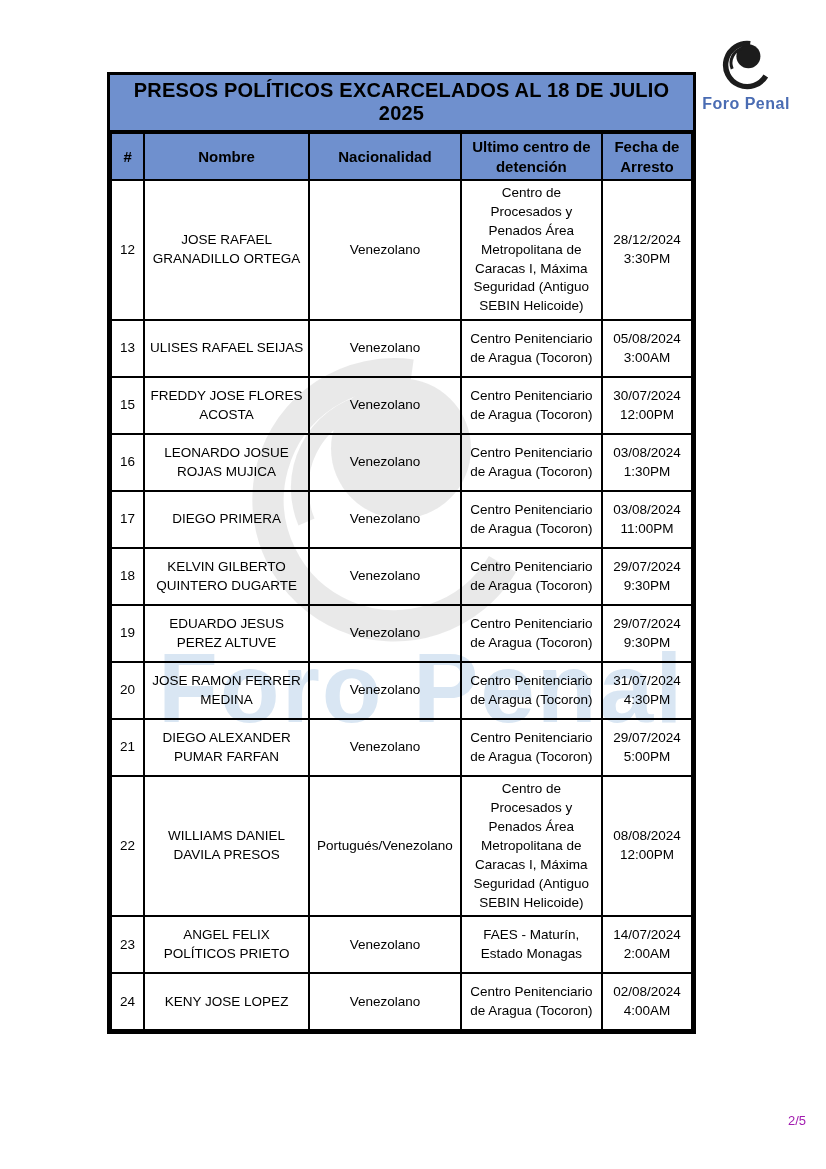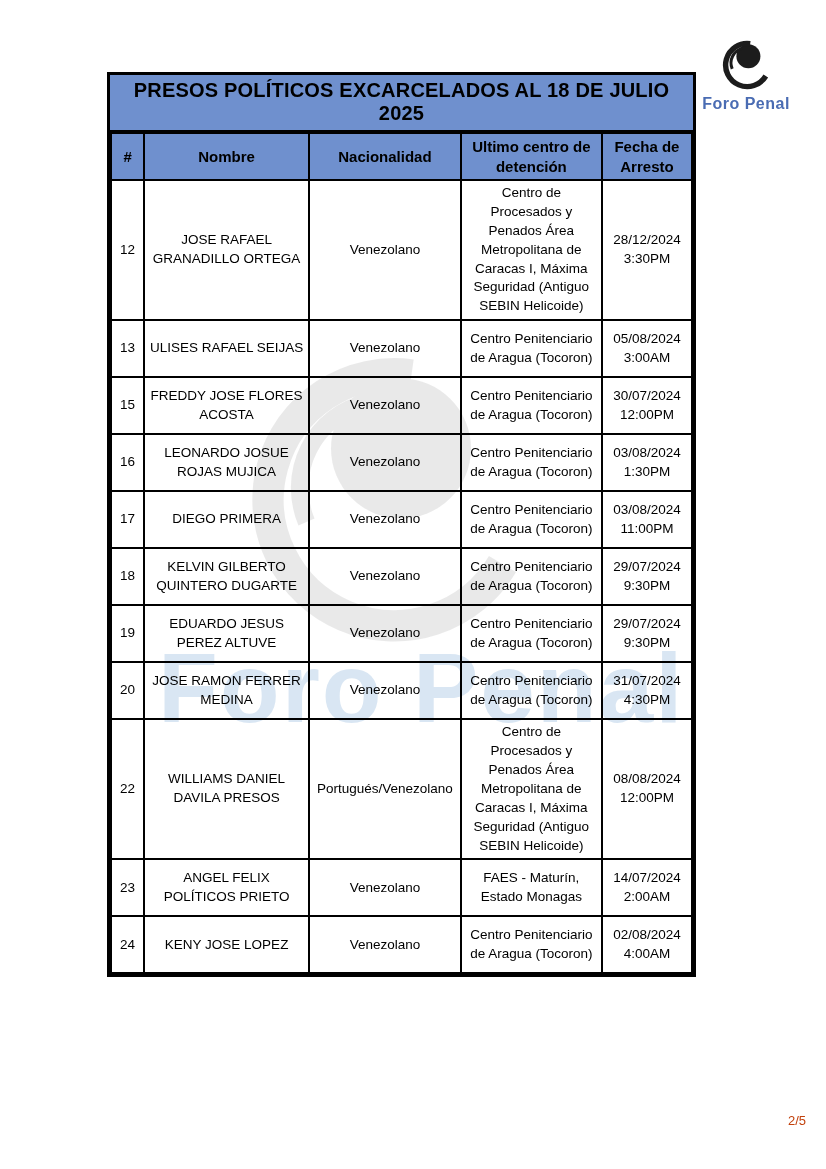--- a/index.html
+++ b/index.html
@@ -88,21 +88,21 @@
     font-size:13.5px;
     height:57px;
     line-height:1.4;
     background:transparent;
   }
   tbody td[data-key="fecha"] { white-space:pre-line;margin-left:8px; }
 
   
   .page-num {
     position:absolute; right:20px; top:1113px;
-    font-size:13px; color:#c2410c;
+    font-size:13px; color:#a21caf;
     z-index:2;
   }
 </style>
 </head>
 <body>
 
 <div class="sheet">
 
   <svg class="wm-circle" viewBox="0 0 100 100" aria-hidden="true">
     <circle cx="54" cy="37" r="20" fill="#bdbdbd"></circle>
@@ -200,20 +200,28 @@
           </tr>
           <tr>
             <td data-key="num">20</td>
             <td data-key="nombre">JOSE RAMON FERRER MEDINA</td>
             <td data-key="nacionalidad">Venezolano</td>
             <td data-key="centro">Centro Penitenciario de Aragua (Tocoron)</td>
             <td data-key="fecha">31/07/2024
 4:30PM</td>
           </tr>
           <tr>
+            <td data-key="num">21</td>
+            <td data-key="nombre">DIEGO ALEXANDER PUMAR FARFAN</td>
+            <td data-key="nacionalidad">Venezolano</td>
+            <td data-key="centro">Centro Penitenciario de Aragua (Tocoron)</td>
+            <td data-key="fecha">29/07/2024
+5:00PM</td>
+          </tr>
+          <tr>
             <td data-key="num">22</td>
             <td data-key="nombre">WILLIAMS DANIEL DAVILA PRESOS</td>
             <td data-key="nacionalidad">Portugués/Venezolano</td>
             <td data-key="centro">Centro de Procesados y Penados Área Metropolitana de Caracas I, Máxima Seguridad (Antiguo SEBIN Helicoide)</td>
             <td data-key="fecha">08/08/2024
 12:00PM</td>
           </tr>
           <tr>
             <td data-key="num">23</td>
             <td data-key="nombre">ANGEL FELIX POLÍTICOS PRIETO</td>

